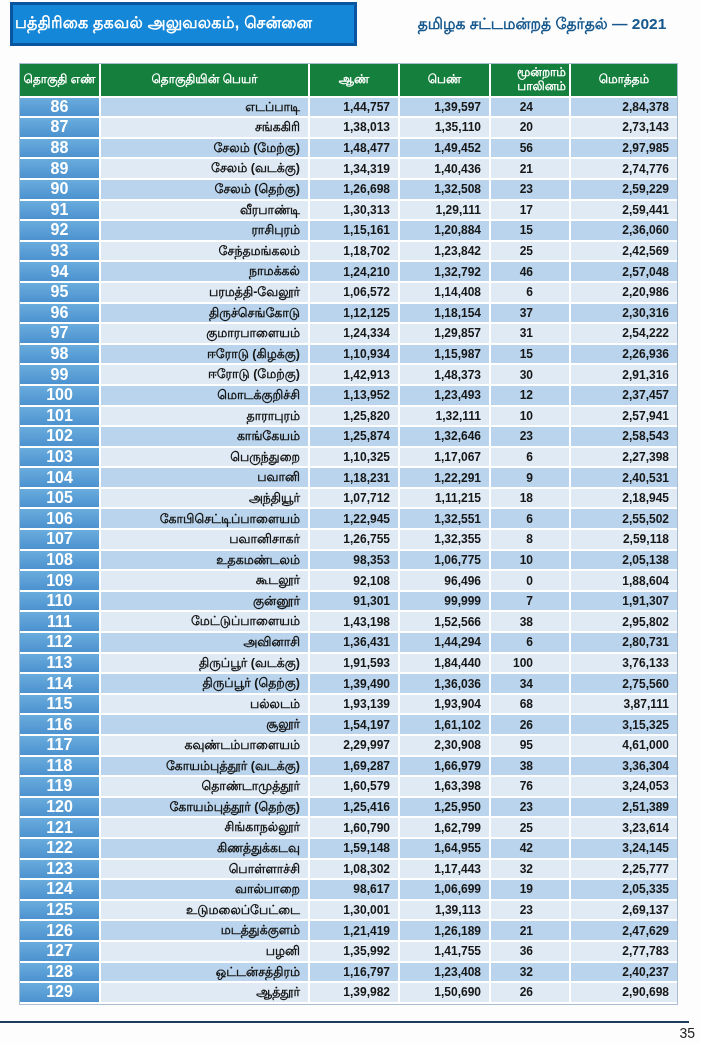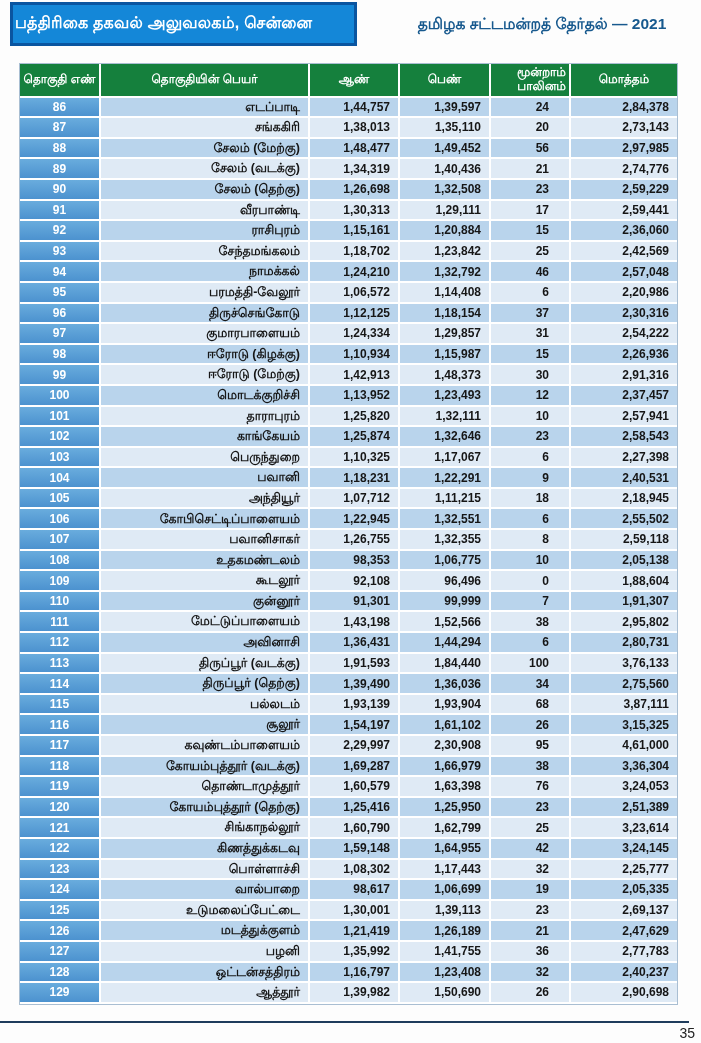--- a/index.html
+++ b/index.html
@@ -55,27 +55,27 @@
   th.h-third { text-align:right; padding-left:6px; }
   td {
     font-size:12px; font-weight:bold; color:#161616;
     height:20.6px; box-sizing:border-box; line-height:1;
     border-right:2px solid #ffffff; border-bottom:2px solid #ffffff;
     padding:0 8px; white-space:nowrap; overflow:hidden; vertical-align:middle;
   }
   td:last-child { border-right:none; }
   td.c-num {
     background:linear-gradient(180deg,#69acdd 0%,#4c92cf 100%);
-    color:#ffffff; text-align:center; padding:0; font-size:12px;
+    color:#ffffff; text-align:center; padding:0; font-size:16px;
   }
   tr.stripe-a td.c-data { background:#b9d4ec; }
   tr.stripe-b td.c-data { background:#dfeaf5; }
   td.c-name { text-align:right; padding-left:20px; font-size:12.5px; }
   td.c-val  { text-align:right; padding-right:8px; }
-  td.c-third{ text-align:right; padding-right:20px;margin-top:23px; }
+  td.c-third{ text-align:right; padding-right:36px;margin-top:23px; }
   
   .bottom-rule {
     position:absolute; left:0; top:1021px; width:689px; height:2px;
     background:#1e3c5c;
   }
   .page-number {
     position:absolute; right:6px; top:1025px;
     font-size:14px; color:#222222;
   }
 </style>

